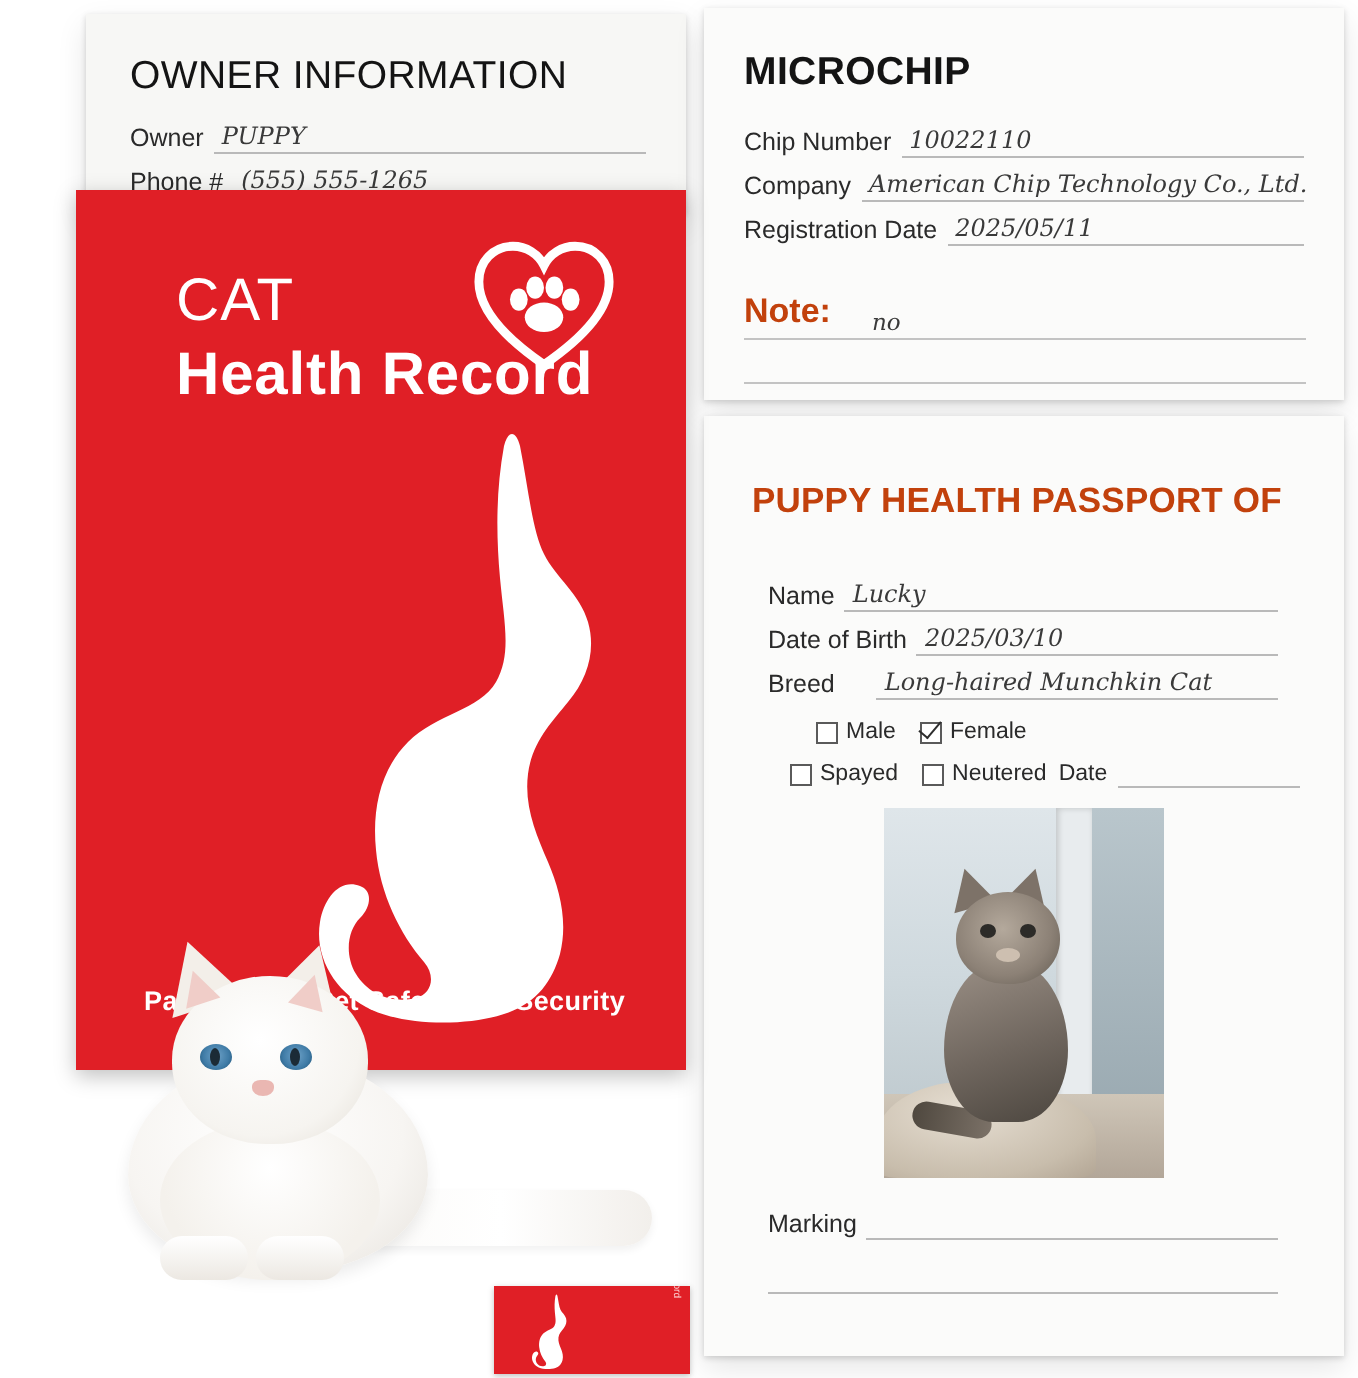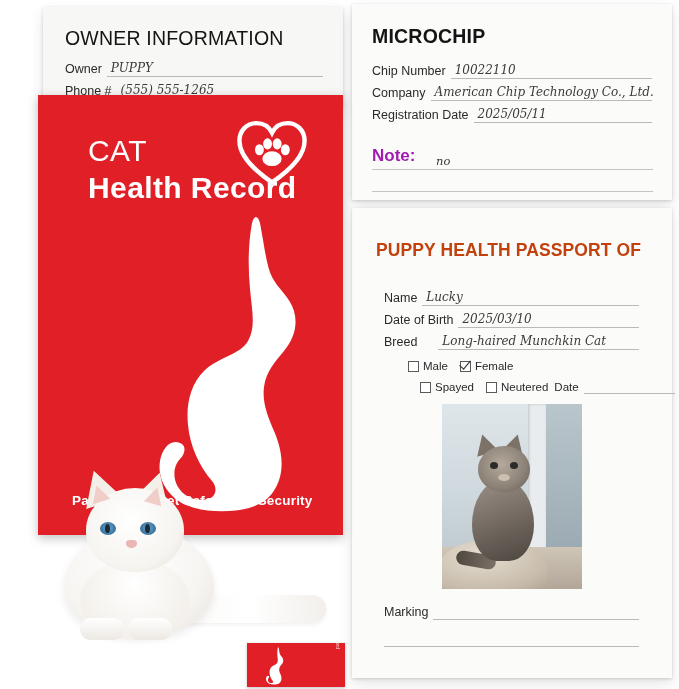--- a/index.html
+++ b/index.html
@@ -98,21 +98,21 @@
   #chip-number-row { left: 20px; top: 59px; width: 280px; }
   #chip-company-row { left: 20px; top: 81px; width: 280px; }
   #chip-regdate-row { left: 20px; top: 103px; width: 280px; }
 
   #note-label {
     position: absolute;
     left: 20px;
     top: 142px;
     font-size: 17px;
     font-weight: 600;
-    color: #a21caf;
+    color: #c2410c;
   }
   #note-value {
     position: absolute;
     left: 84px;
     top: 150px;
     font-family: "DejaVu Serif", serif;
     font-style: italic;
     font-size: 11.5px;
     color: #3a3a3a;
   }
@@ -148,21 +148,21 @@
 
   .check-row {
     position: absolute;
     display: flex;
     align-items: center;
     font-size: 11.5px;
     color: #2a2a2a;
     padding-left: 24px;
   }
   #pp-sex-row { left: 32px; top: 152px; }
-  #pp-status-row { left: 44px; top: 172px; width: 255px; justify-content: center; }
+  #pp-status-row { left: 19px; top: 172px; width: 255px; justify-content: center; }
 
   .chk {
     width: 9px;
     height: 9px;
     border: 1px solid #5a5a5a;
     display: inline-block;
     margin-right: 4px;
     position: relative;
     background: #fff;
   }

